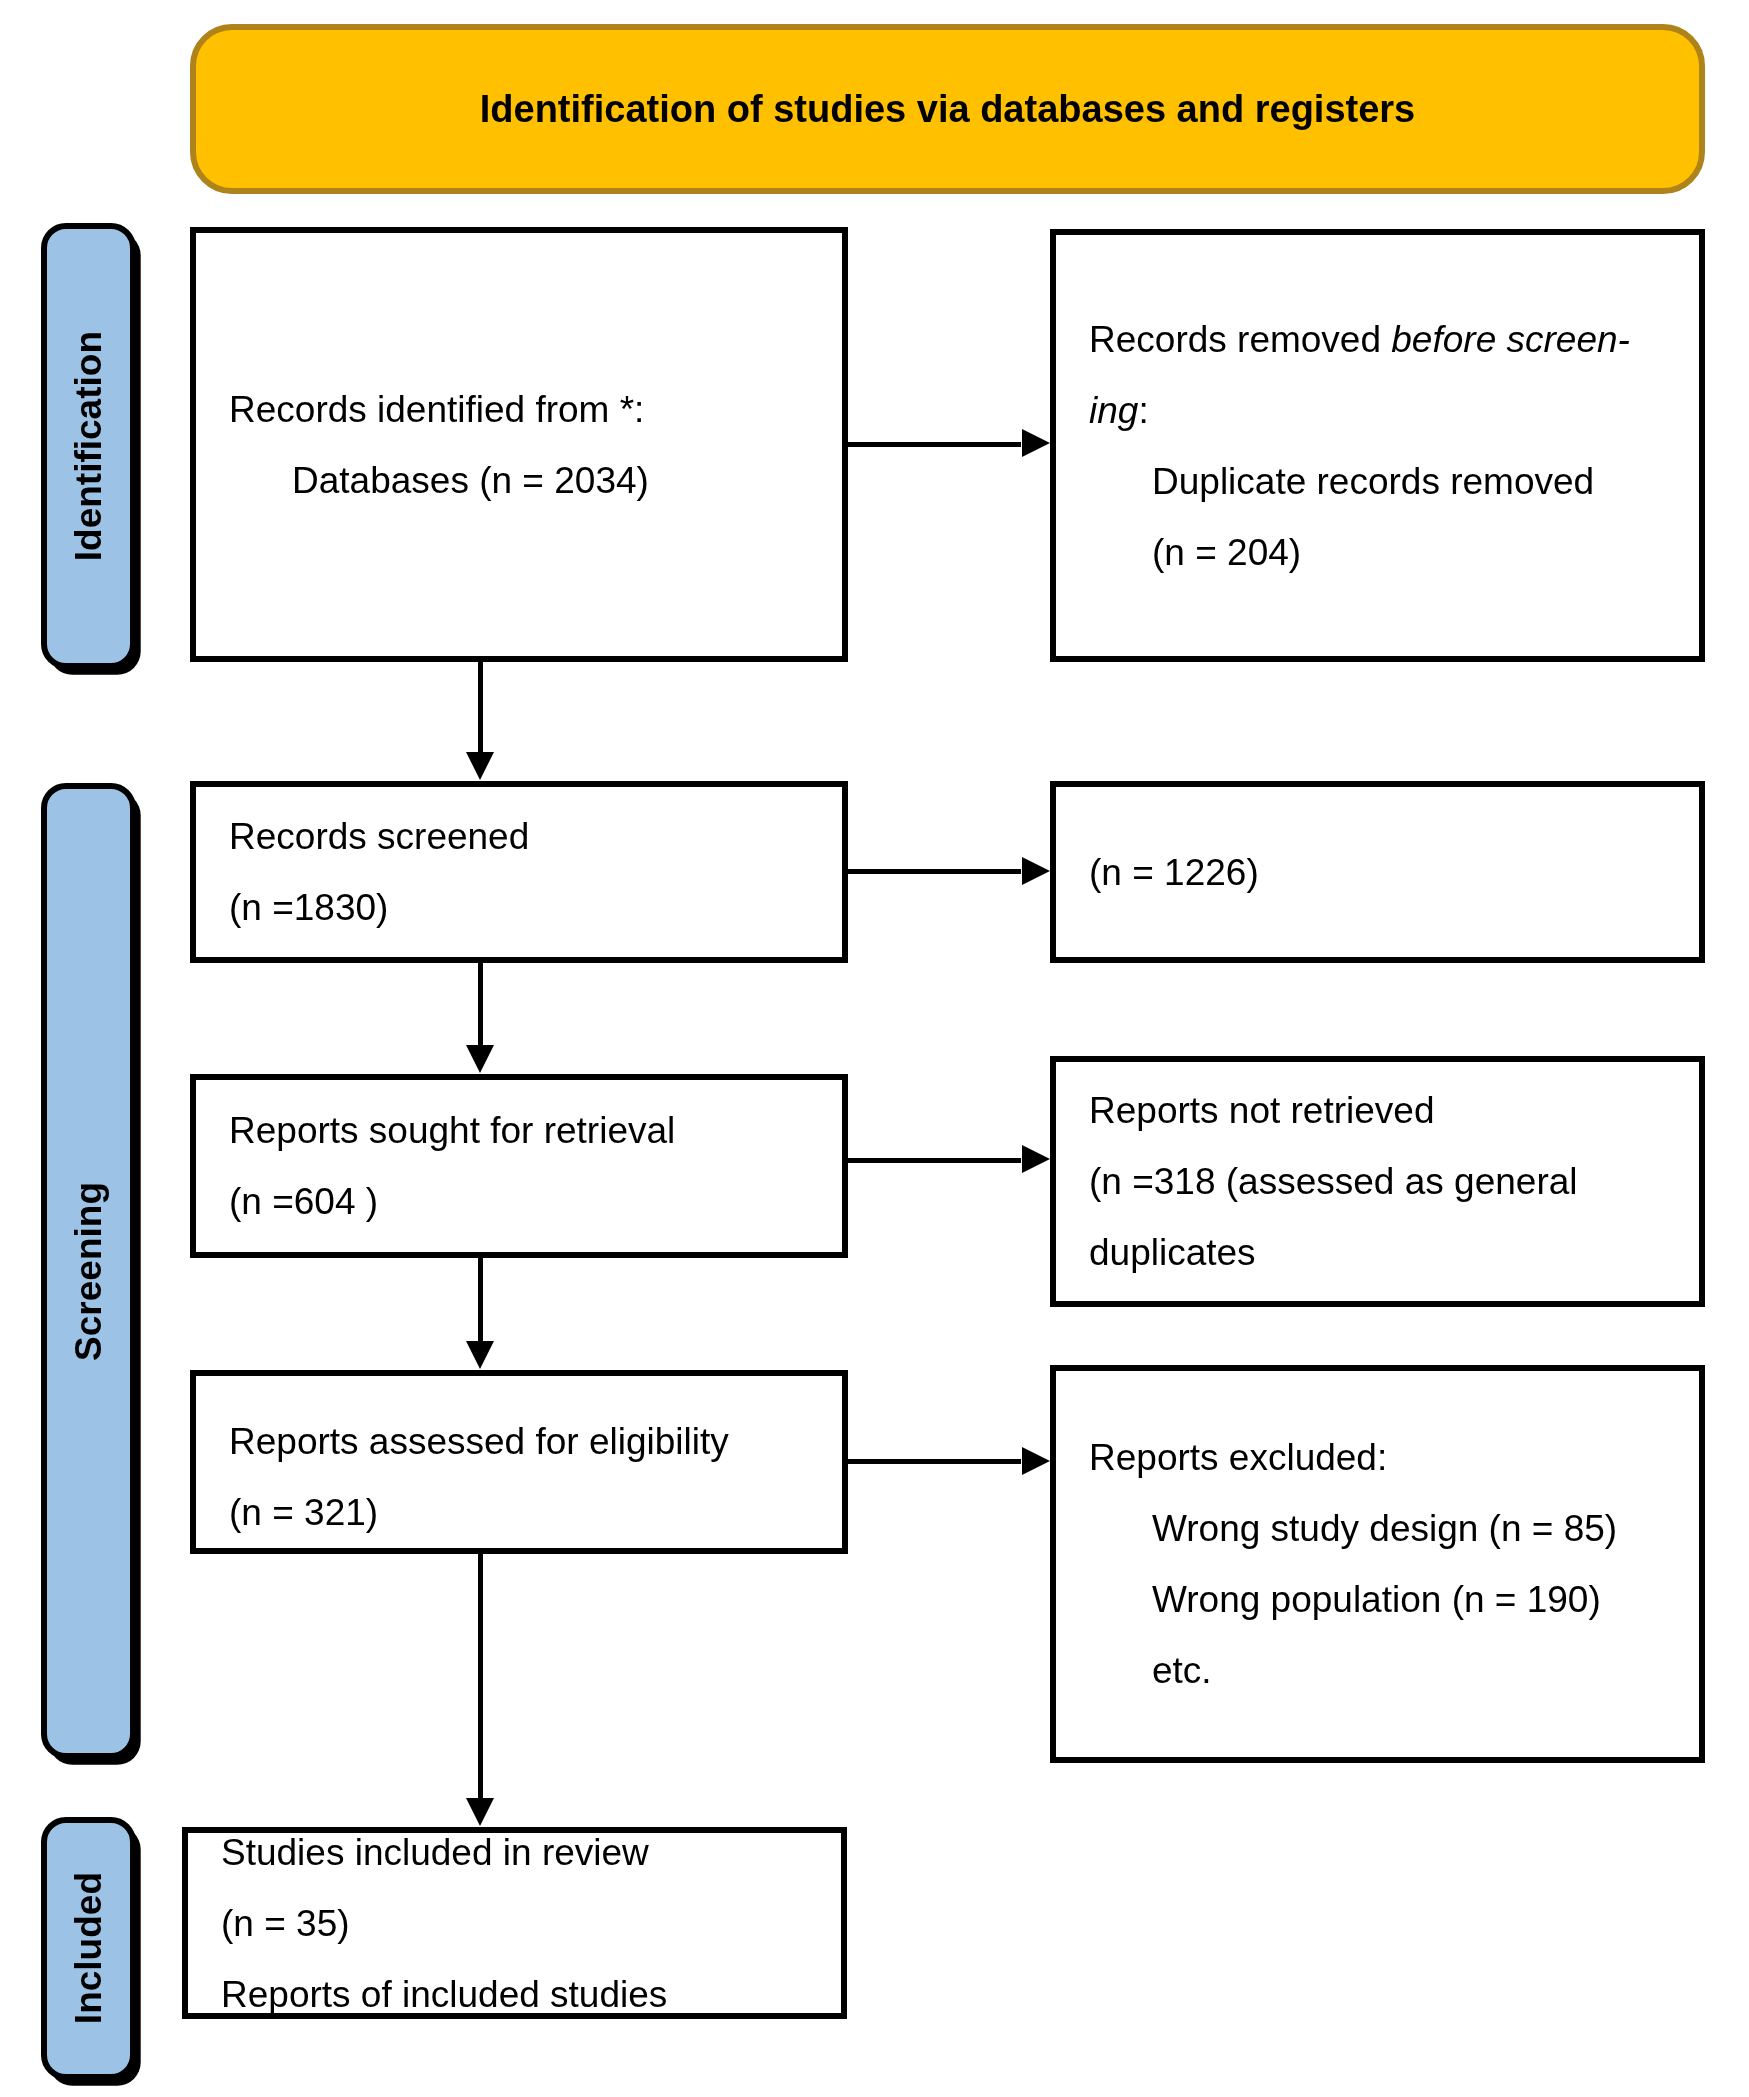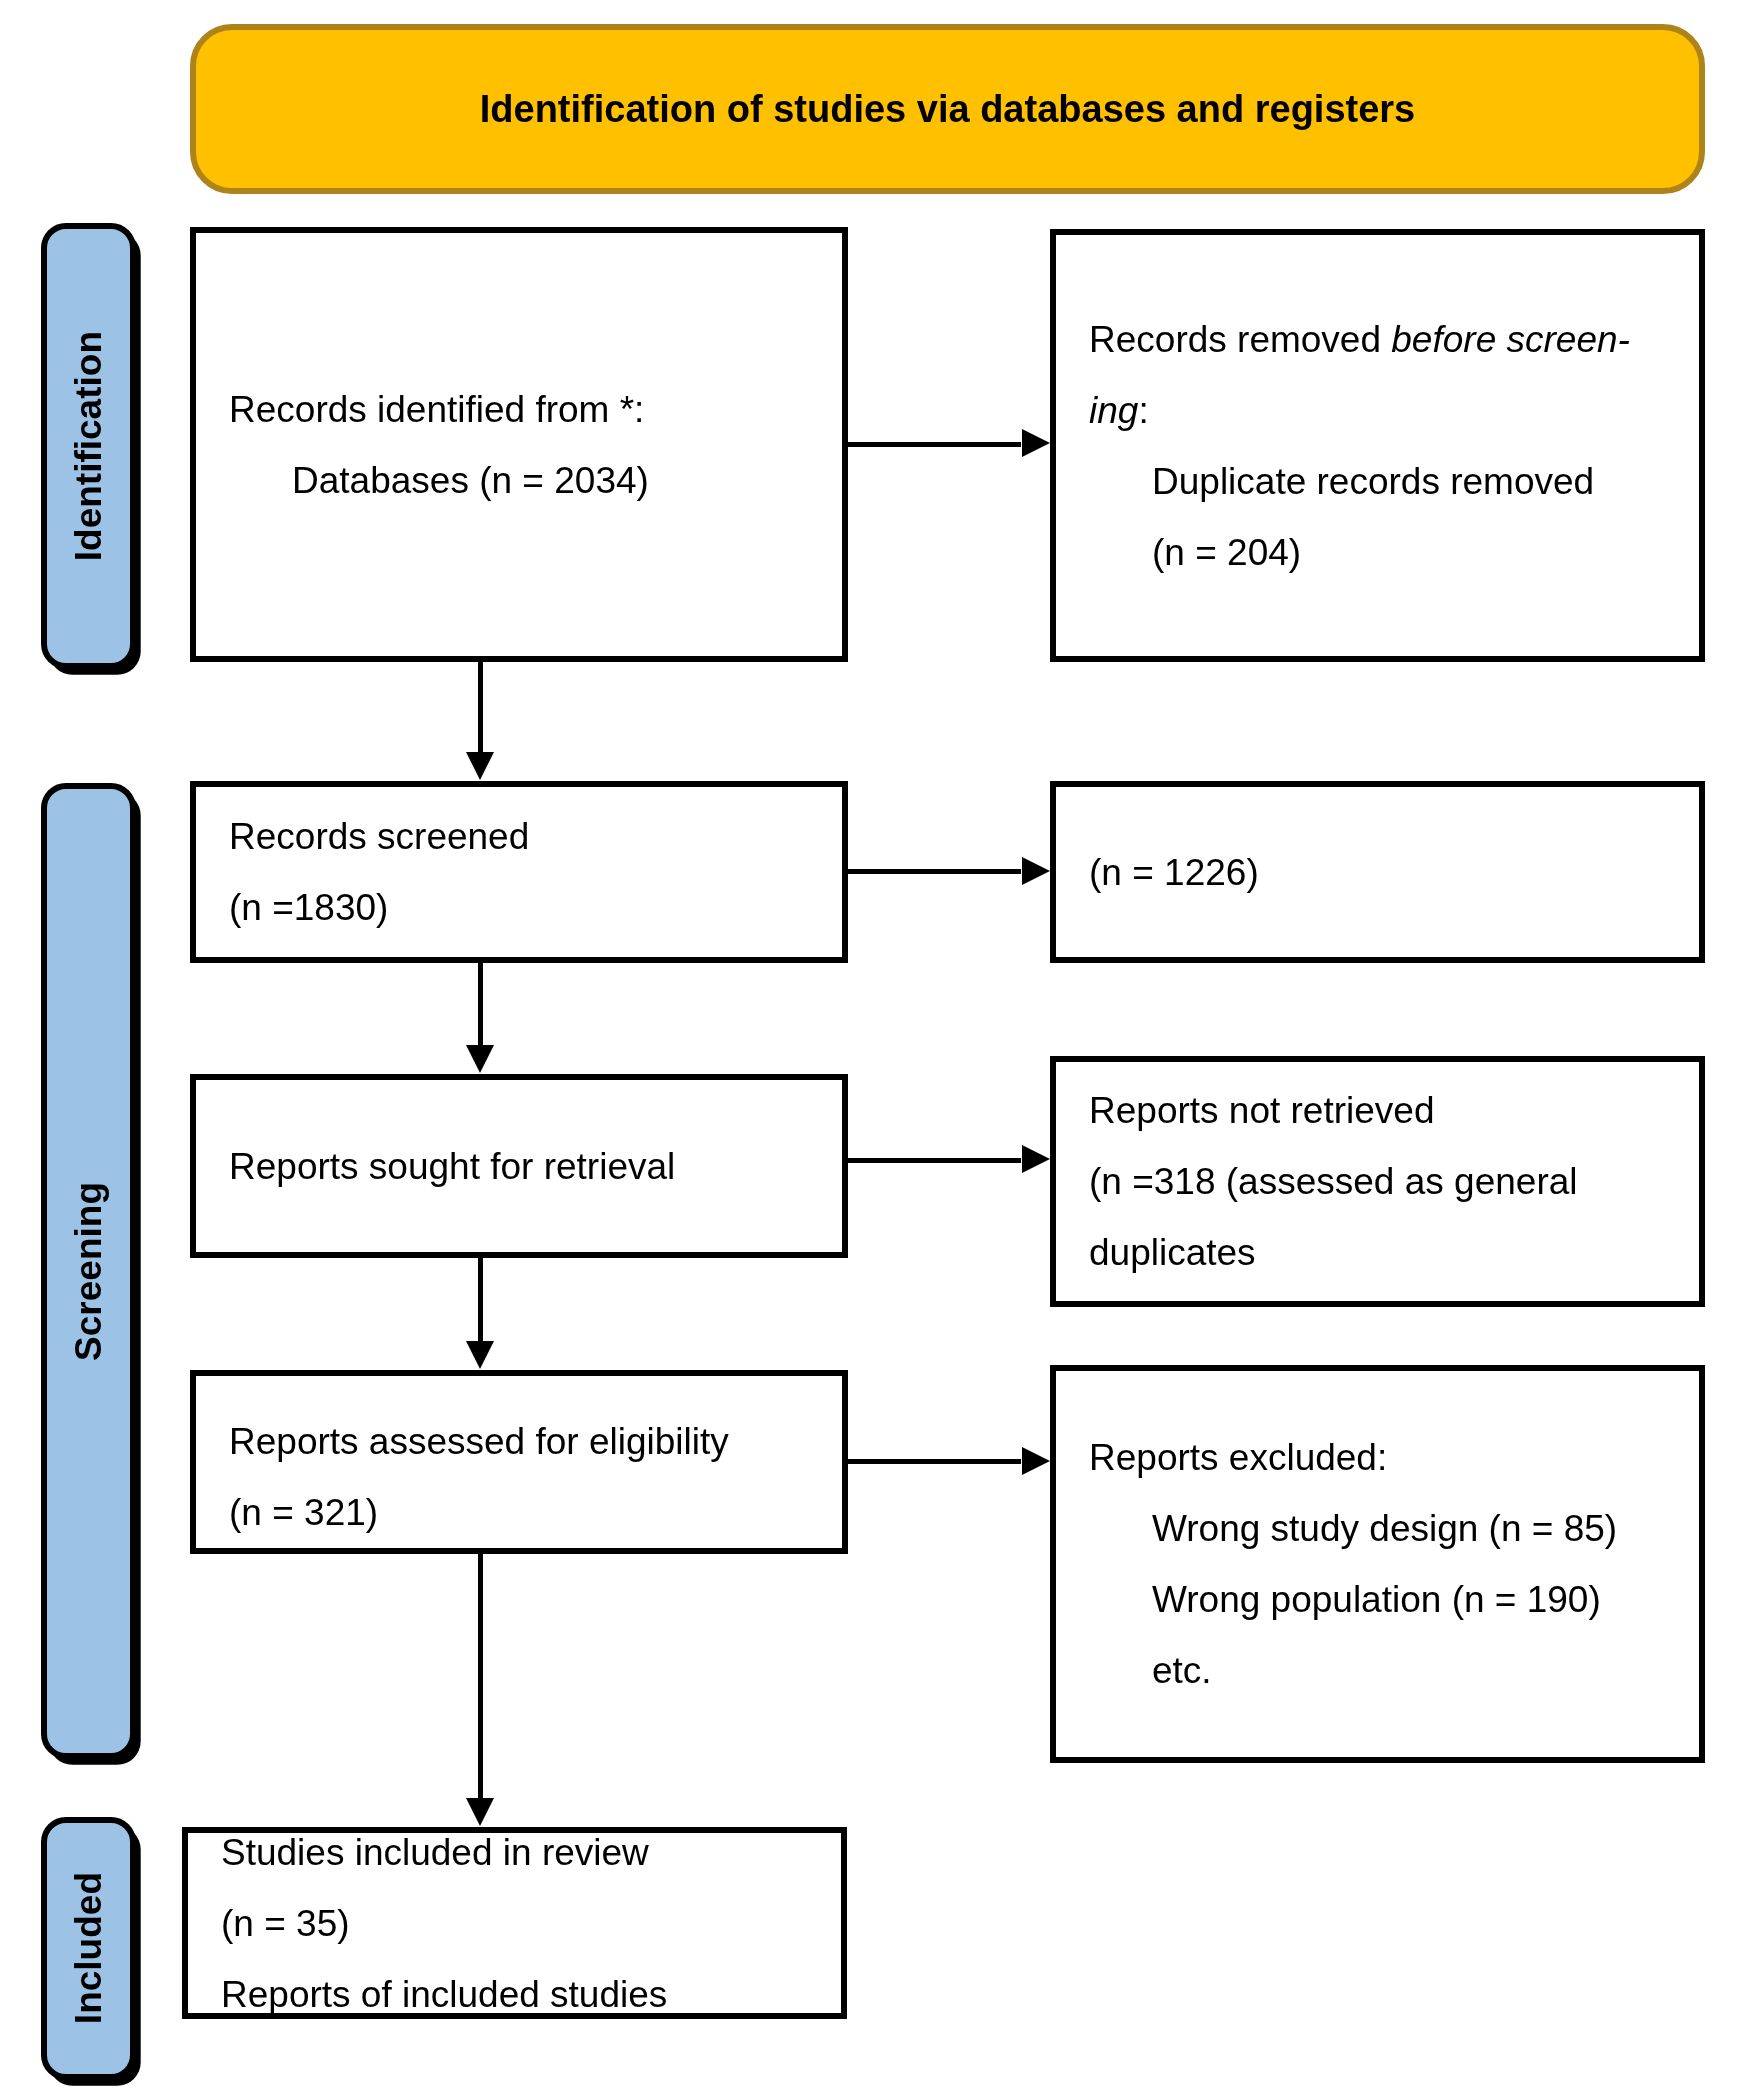--- a/index.html
+++ b/index.html
@@ -143,20 +143,21 @@
   <div class="flow-box box-records-screened">
     <p>Records screened</p>
     <p>(n =1830)</p>
   </div>
   <div class="flow-box box-records-excluded">
     <p>(n = 1226)</p>
   </div>
 
   <div class="flow-box box-reports-sought">
     <p>Reports sought for retrieval</p>
+    <p>(n =604 )</p>
   </div>
   <div class="flow-box box-reports-not-retrieved">
     <p>Reports not retrieved</p>
     <p>(n =318 (assessed as general</p>
     <p>duplicates</p>
   </div>
 
   <div class="flow-box box-reports-assessed">
     <p>Reports assessed for eligibility</p>
     <p>(n = 321)</p>

